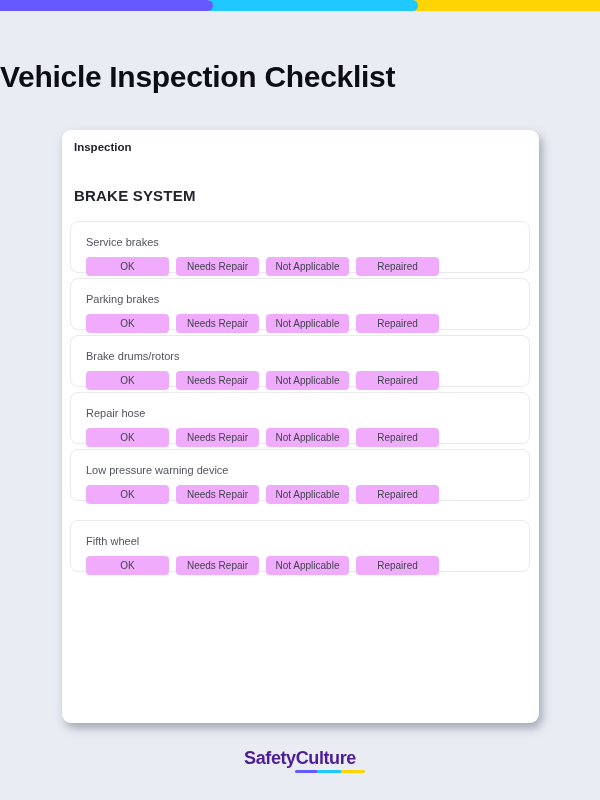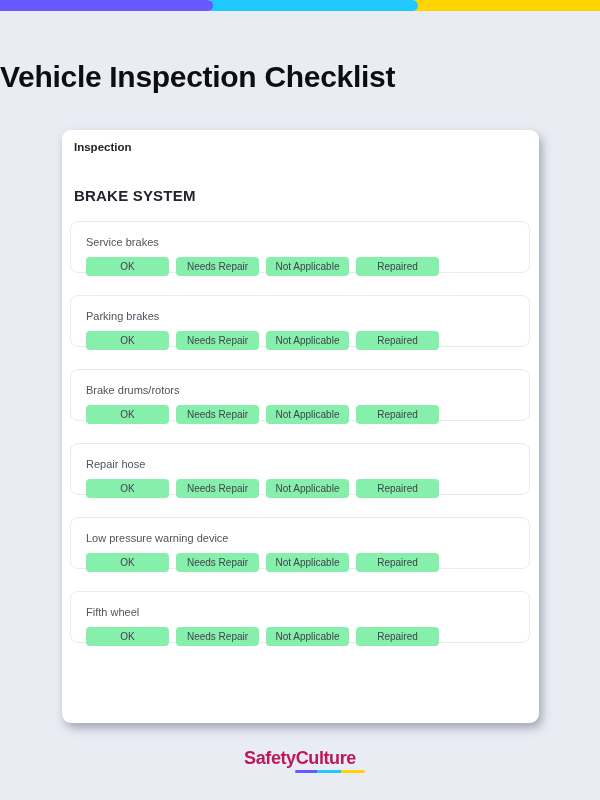--- a/index.html
+++ b/index.html
@@ -50,48 +50,48 @@
   .section + .section { margin-top: 19px; }
 
   .item-card {
     box-sizing: border-box;
     width: 460px;
     height: 52px;
     border: 1px solid #e9e9ee;
     border-radius: 8px;
     background: #ffffff;
     padding: 14px 15px 0 15px;
-    margin-bottom: 22px;
+    margin-bottom: 5px;
   }
   .item-label {
     font-size: 11px; color: #51535c;
     margin-bottom: 9px;
   }
   .resp-row { display: flex; gap: 7px; }
   .resp-btn {
     box-sizing: border-box;
     width: 83px; height: 19px;
-    background: #86efac;
+    background: #f0abfc;
     border: none; border-radius: 4px;
     font-family: "Liberation Sans", "DejaVu Sans", sans-serif;
     font-size: 10px; color: #41434c;
     display: flex; align-items: center; justify-content: center;
     cursor: pointer;
     padding: 0;
   }
 
   
   .footer {
     position: absolute; top: 748px; left: 0; width: 600px;
     text-align: center;
   }
   .brand-logo { display: inline-block; }
   .brand-text {
     font-size: 18px; font-weight: 800; letter-spacing: -0.4px;
-    color: #be185d;
+    color: #4c1d95;
   }
   .brand-underline {
     display: block;
     width: 70px; height: 3px;
     margin: 1px 0 0 60px;
     border-radius: 2px;
     background: linear-gradient(90deg,
       #6559ff 0%, #6559ff 32%,
       #1fc9ff 32%, #1fc9ff 66%,
       #ffd400 66%, #ffd400 100%);

